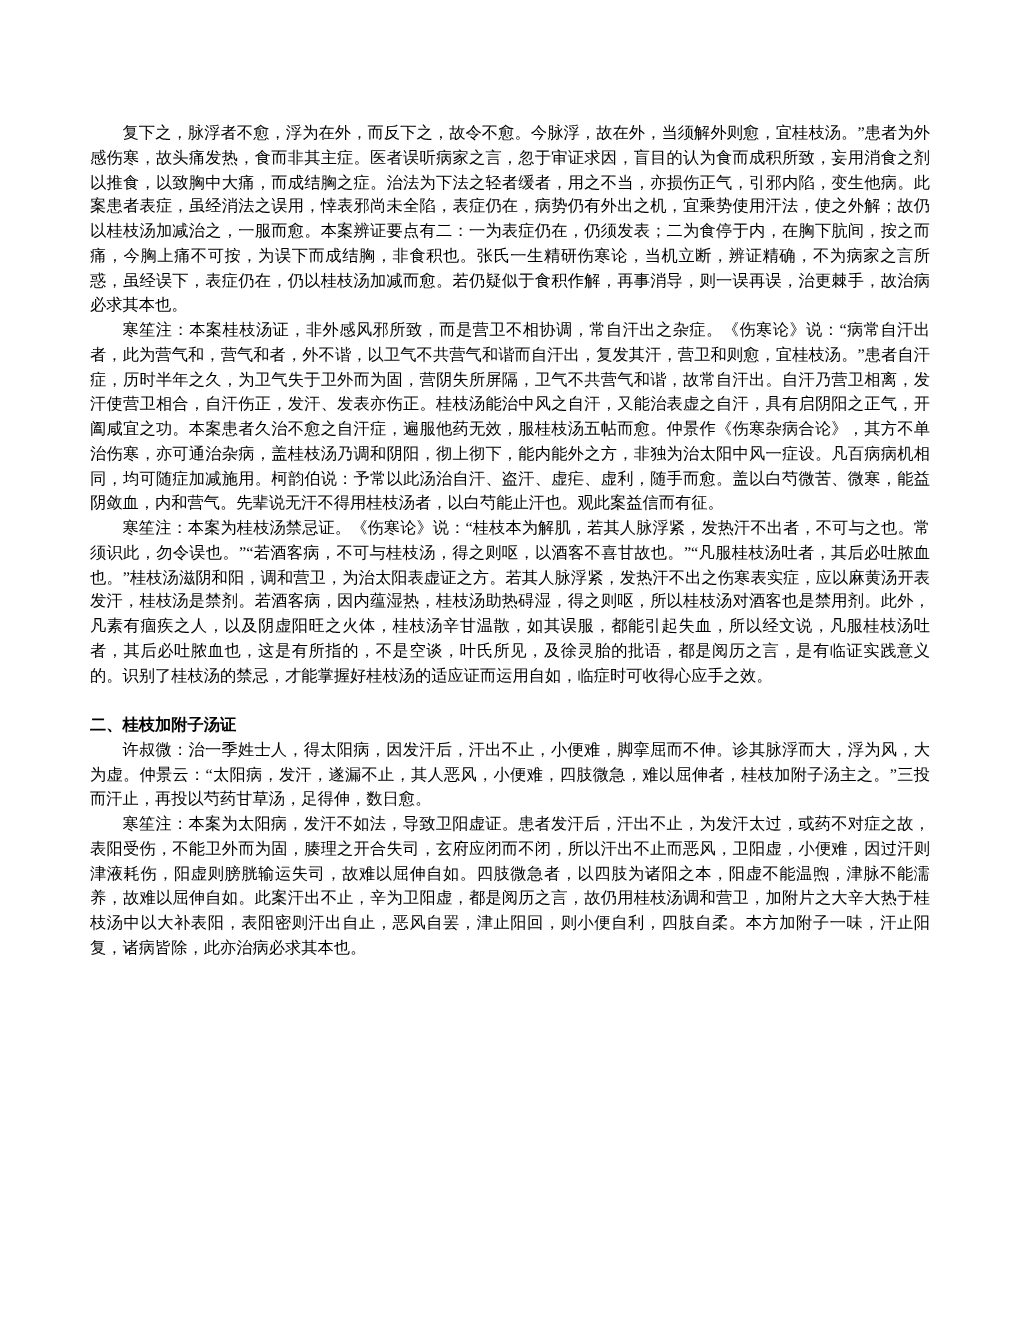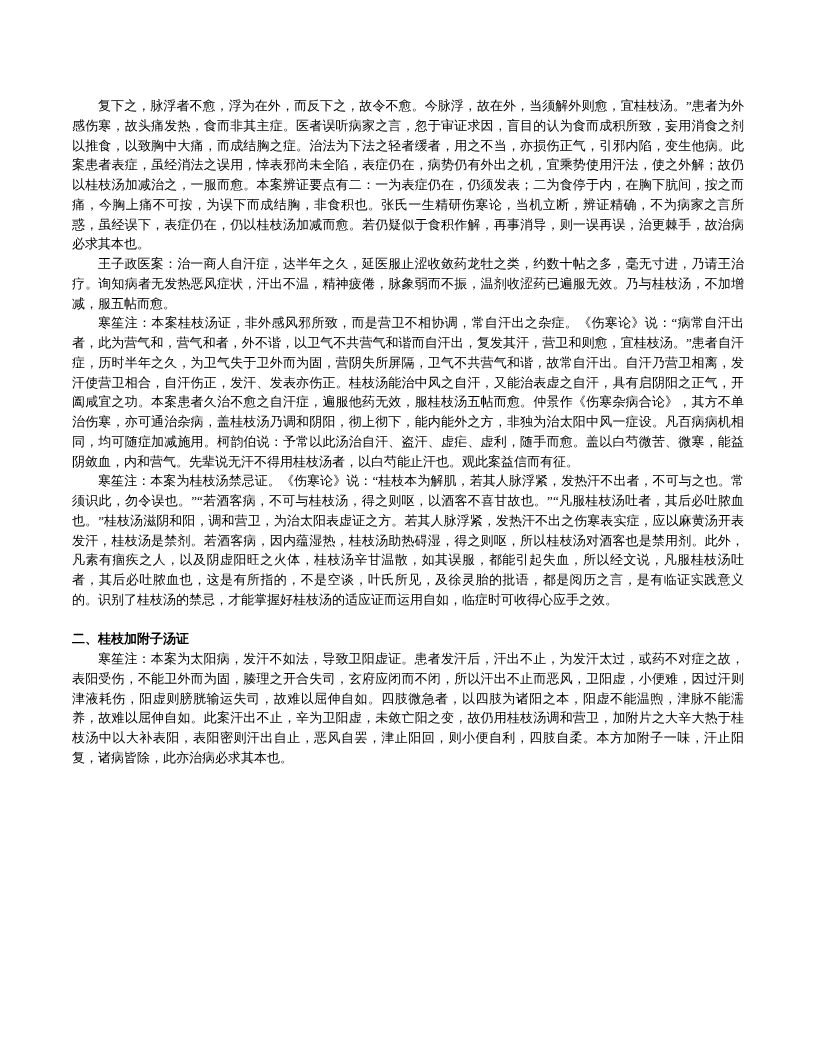--- a/index.html
+++ b/index.html
@@ -45,28 +45,28 @@
   }
 </style>
 </head>
 <body>
 
 <div class="page">
   <div class="doc-body">
 
     <p class="para">复下之，脉浮者不愈，浮为在外，而反下之，故令不愈。今脉浮，故在外，当须解外则愈，宜桂枝汤。”患者为外感伤寒，故头痛发热，食而非其主症。医者误听病家之言，忽于审证求因，盲目的认为食而成积所致，妄用消食之剂以推食，以致胸中大痛，而成结胸之症。治法为下法之轻者缓者，用之不当，亦损伤正气，引邪内陷，变生他病。此案患者表症，虽经消法之误用，悻表邪尚未全陷，表症仍在，病势仍有外出之机，宜乘势使用汗法，使之外解；故仍以桂枝汤加减治之，一服而愈。本案辨证要点有二：一为表症仍在，仍须发表；二为食停于内，在胸下肮间，按之而痛，今胸上痛不可按，为误下而成结胸，非食积也。张氏一生精研伤寒论，当机立断，辨证精确，不为病家之言所惑，虽经误下，表症仍在，仍以桂枝汤加减而愈。若仍疑似于食积作解，再事消导，则一误再误，治更棘手，故治病必求其本也。</p>
 
-    <p class="para">王子政医案：治一商人自汗症，达半年之久，延医服止涩收敛药龙牡之类，约数十帖之多，毫无寸进，乃请王治疗。询知病者无发热恶风症状，汗出不温，精神疲倦，脉象弱而不振，温剂收涩药已遍服无效。乃与桂枝汤，不加增减，服五帖而愈。</p>
 
     <p class="para">寒笙注：本案桂枝汤证，非外感风邪所致，而是营卫不相协调，常自汗出之杂症。《伤寒论》说：“病常自汗出者，此为营气和，营气和者，外不谐，以卫气不共营气和谐而自汗出，复发其汗，营卫和则愈，宜桂枝汤。”患者自汗症，历时半年之久，为卫气失于卫外而为固，营阴失所屏隔，卫气不共营气和谐，故常自汗出。自汗乃营卫相离，发汗使营卫相合，自汗伤正，发汗、发表亦伤正。桂枝汤能治中风之自汗，又能治表虚之自汗，具有启阴阳之正气，开阖咸宜之功。本案患者久治不愈之自汗症，遍服他药无效，服桂枝汤五帖而愈。仲景作《伤寒杂病合论》，其方不单治伤寒，亦可通治杂病，盖桂枝汤乃调和阴阳，彻上彻下，能内能外之方，非独为治太阳中风一症设。凡百病病机相同，均可随症加减施用。柯韵伯说：予常以此汤治自汗、盗汗、虚疟、虚利，随手而愈。盖以白芍微苦、微寒，能益阴敛血，内和营气。先辈说无汗不得用桂枝汤者，以白芍能止汗也。观此案益信而有征。</p>
 
 
     <p class="para">寒笙注：本案为桂枝汤禁忌证。《伤寒论》说：“桂枝本为解肌，若其人脉浮紧，发热汗不出者，不可与之也。常须识此，勿令误也。”“若酒客病，不可与桂枝汤，得之则呕，以酒客不喜甘故也。”“凡服桂枝汤吐者，其后必吐脓血也。”桂枝汤滋阴和阳，调和营卫，为治太阳表虚证之方。若其人脉浮紧，发热汗不出之伤寒表实症，应以麻黄汤开表发汗，桂枝汤是禁剂。若酒客病，因内蕴湿热，桂枝汤助热碍湿，得之则呕，所以桂枝汤对酒客也是禁用剂。此外，凡素有痼疾之人，以及阴虚阳旺之火体，桂枝汤辛甘温散，如其误服，都能引起失血，所以经文说，凡服桂枝汤吐者，其后必吐脓血也，这是有所指的，不是空谈，叶氏所见，及徐灵胎的批语，都是阅历之言，是有临证实践意义的。识别了桂枝汤的禁忌，才能掌握好桂枝汤的适应证而运用自如，临症时可收得心应手之效。</p>
 
     <p class="spacer"></p>
 
     <h2 class="section-heading">二、桂枝加附子汤证</h2>
 
+    <p class="para">许叔微：治一季姓士人，得太阳病，因发汗后，汗出不止，小便难，脚挛屈而不伸。诊其脉浮而大，浮为风，大为虚。仲景云：“太阳病，发汗，遂漏不止，其人恶风，小便难，四肢微急，难以屈伸者，桂枝加附子汤主之。”三投而汗止，再投以芍药甘草汤，足得伸，数日愈。</p>
 
-    <p class="para">寒笙注：本案为太阳病，发汗不如法，导致卫阳虚证。患者发汗后，汗出不止，为发汗太过，或药不对症之故，表阳受伤，不能卫外而为固，腠理之开合失司，玄府应闭而不闭，所以汗出不止而恶风，卫阳虚，小便难，因过汗则津液耗伤，阳虚则膀胱输运失司，故难以屈伸自如。四肢微急者，以四肢为诸阳之本，阳虚不能温煦，津脉不能濡养，故难以屈伸自如。此案汗出不止，辛为卫阳虚，未敛亡阳之变，故仍用桂枝汤调和营卫，加附片之大辛大热于桂枝汤中以大补表阳，表阳密则汗出自止，恶风自罢，津止阳回，则小便自利，四肢自柔。本方加附子一味，汗止阳复，诸病皆除，此亦治病必求其本也。</p>
+    <p class="para">寒笙注：本案为太阳病，发汗不如法，导致卫阳虚证。患者发汗后，汗出不止，为发汗太过，或药不对症之故，表阳受伤，不能卫外而为固，腠理之开合失司，玄府应闭而不闭，所以汗出不止而恶风，卫阳虚，小便难，因过汗则津液耗伤，阳虚则膀胱输运失司，故难以屈伸自如。四肢微急者，以四肢为诸阳之本，阳虚不能温煦，津脉不能濡养，故难以屈伸自如。此案汗出不止，辛为卫阳虚，都是阅历之言，故仍用桂枝汤调和营卫，加附片之大辛大热于桂枝汤中以大补表阳，表阳密则汗出自止，恶风自罢，津止阳回，则小便自利，四肢自柔。本方加附子一味，汗止阳复，诸病皆除，此亦治病必求其本也。</p>
 
   </div>
 </div>
 
 </body></html>

